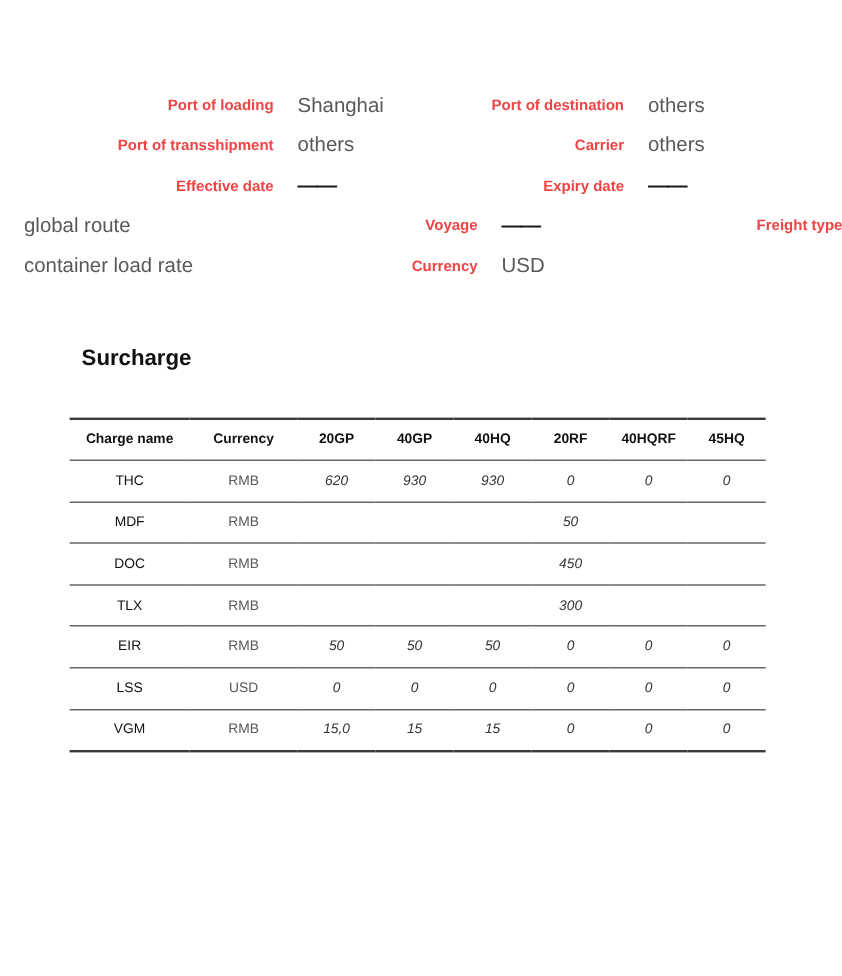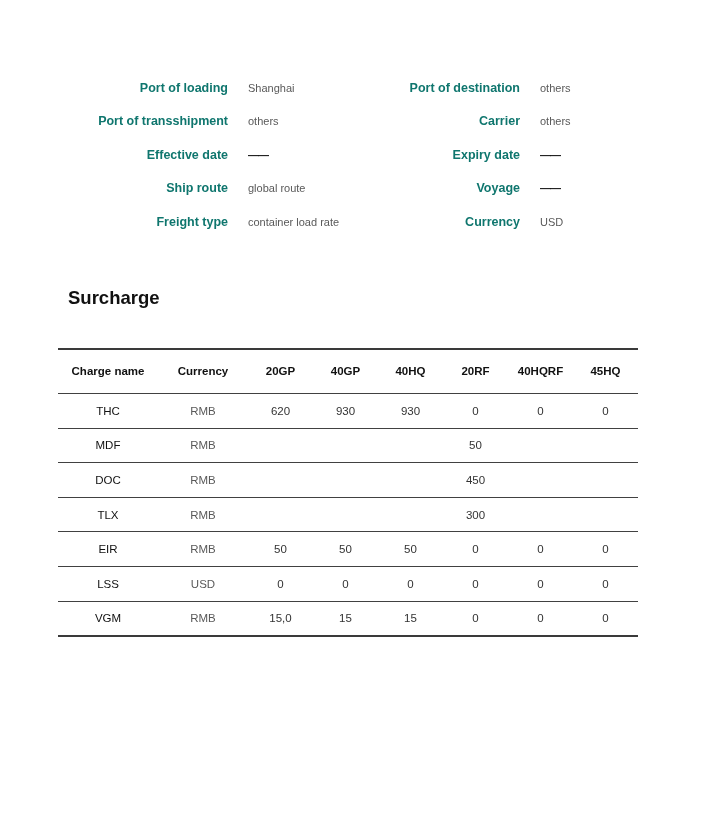--- a/index.html
+++ b/index.html
@@ -13,26 +13,26 @@
   .info-grid {
     padding-top: 71px;
     display: grid;
     grid-template-columns: 228px 170px 122px auto;
     grid-auto-rows: 33.5px;
     align-items: center;
   }
   .f-label {
     font-weight: bold;
     font-size: 12.5px;
-    color: #0f766e;
+    color: #ef4444;
     text-align: right;
     white-space: nowrap;
   }
   .f-value {
-    font-size: 11px;
+    font-size: 17px;
     color: #595959;
     padding-left: 20px;
     white-space: nowrap;
   }
   .f-value.dash {
     color: #1a1a1a;
     font-weight: bold;
     letter-spacing: -1px;
   }
   
@@ -45,58 +45,57 @@
   }
   
   table.surcharge {
     margin: 37px 0 0 58px;
     width: 580px;
     border-collapse: collapse;
     table-layout: fixed;
     border-top: 2px solid #3a3a3a;
     border-bottom: 2px solid #3a3a3a;
   }
-  table.surcharge thead tr { height: 45px; }
+  table.surcharge thead tr { height: 35px; }
   table.surcharge tbody tr { height: 34.6px; }
   table.surcharge tr { border-bottom: 1.5px solid #414141; }
   table.surcharge th {
     font-size: 11.5px;
     font-weight: bold;
     color: #111111;
     text-align: center;
     vertical-align: middle;
     white-space: nowrap;
   }
   table.surcharge td {
     font-size: 11.5px;
     text-align: center;
     vertical-align: middle;
     white-space: nowrap;
   }
   td.charge-cell { font-weight: normal; color: #111111; }
   td.currency-cell { color: #595959; }
-  td.num-cell { color: #333333; }
+  td.num-cell { color: #333333; font-style: italic; }
 </style>
 </head>
 <body>
 
 <div class="info-grid">
     <div class="f-label">Port of loading</div>
     <div class="f-value">Shanghai</div>
     <div class="f-label">Port of destination</div>
     <div class="f-value">others</div>
     <div class="f-label">Port of transshipment</div>
     <div class="f-value">others</div>
     <div class="f-label">Carrier</div>
     <div class="f-value">others</div>
     <div class="f-label">Effective date</div>
     <div class="f-value dash">——</div>
     <div class="f-label">Expiry date</div>
     <div class="f-value dash">——</div>
-    <div class="f-label">Ship route</div>
     <div class="f-value">global route</div>
     <div class="f-label">Voyage</div>
     <div class="f-value dash">——</div>
     <div class="f-label">Freight type</div>
     <div class="f-value">container load rate</div>
     <div class="f-label">Currency</div>
     <div class="f-value">USD</div>
   </div>
 
 <h2 class="section-title">Surcharge</h2>

